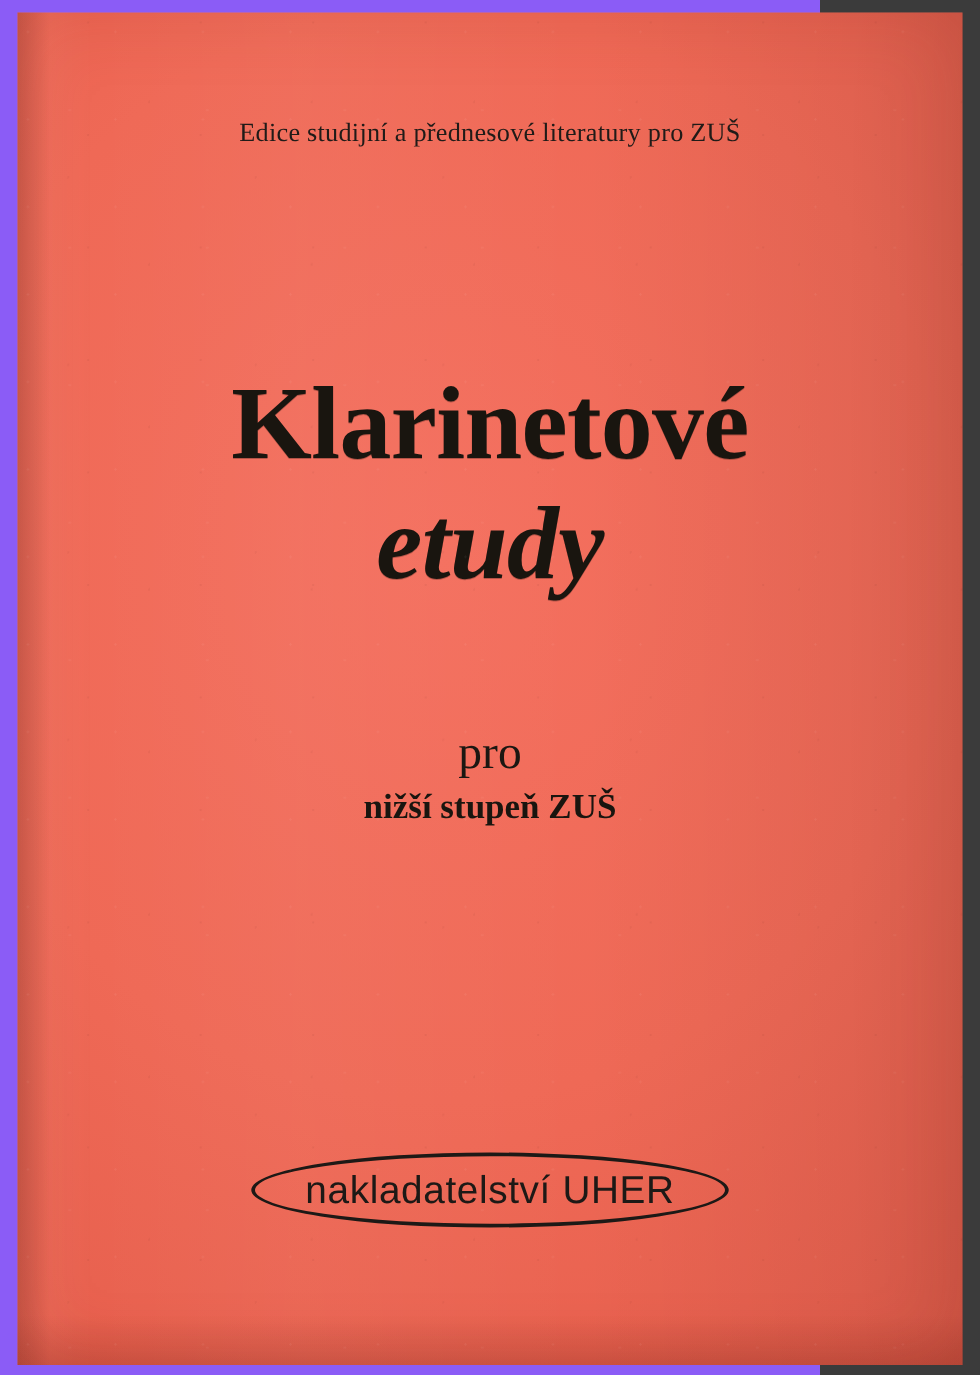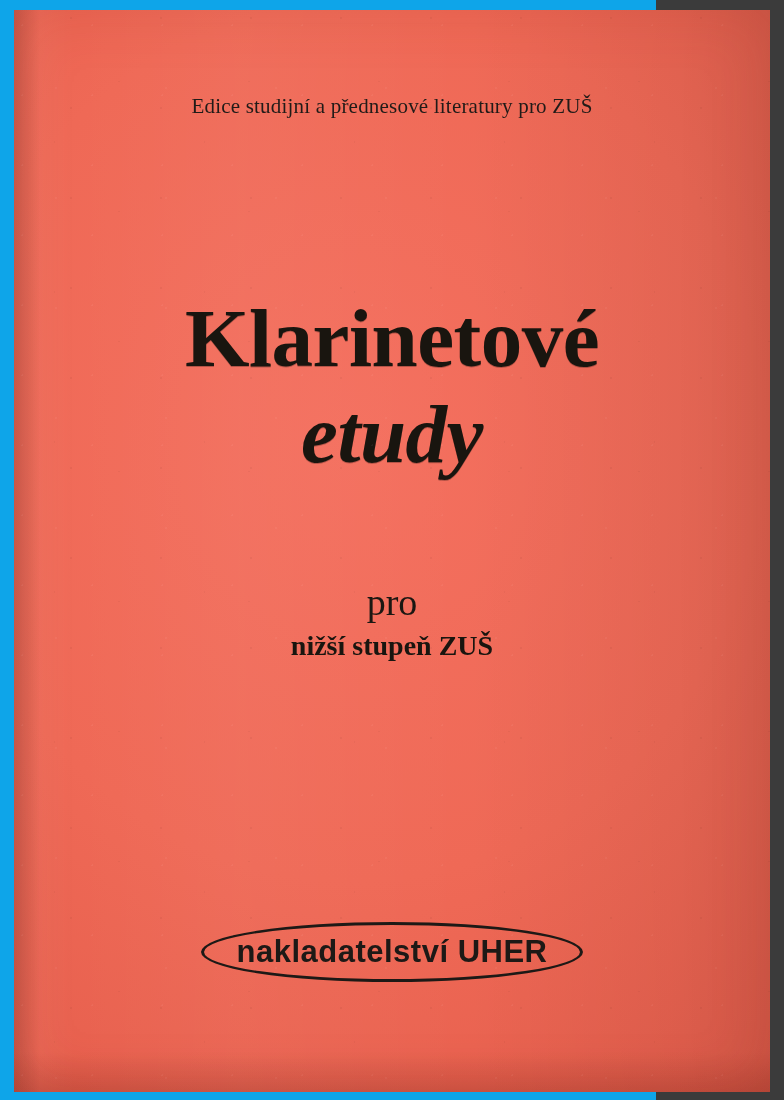--- a/index.html
+++ b/index.html
@@ -13,21 +13,21 @@
     overflow: hidden;
     font-family: "Liberation Serif", serif;
   }
 
   
   #scan-background {
     position: absolute;
     left: 0; top: 0;
     width: 656px;
     height: 1100px;
-    background: #0ea5e9;
+    background: #8b5cf6;
   }
 
   
   #book-cover {
     position: absolute;
     left: 14px;
     top: 10px;
     width: 756px;
     height: 1082px;
     background:
@@ -122,21 +122,20 @@
     left: 50%;
     transform: translateX(-50%);
     top: 912px;
     width: 376px;
     height: 54px;
     border: 3px solid #1d1916;
     border-radius: 50% / 50%;
     display: flex;
     align-items: center;
     justify-content: center;
-    font-weight: bold;
   }
   #publisher-name {
     font-family: "Liberation Sans", sans-serif;
     font-size: 31px;
     letter-spacing: 0.5px;
     color: #1d1916;
     white-space: nowrap;
   }
 
   

